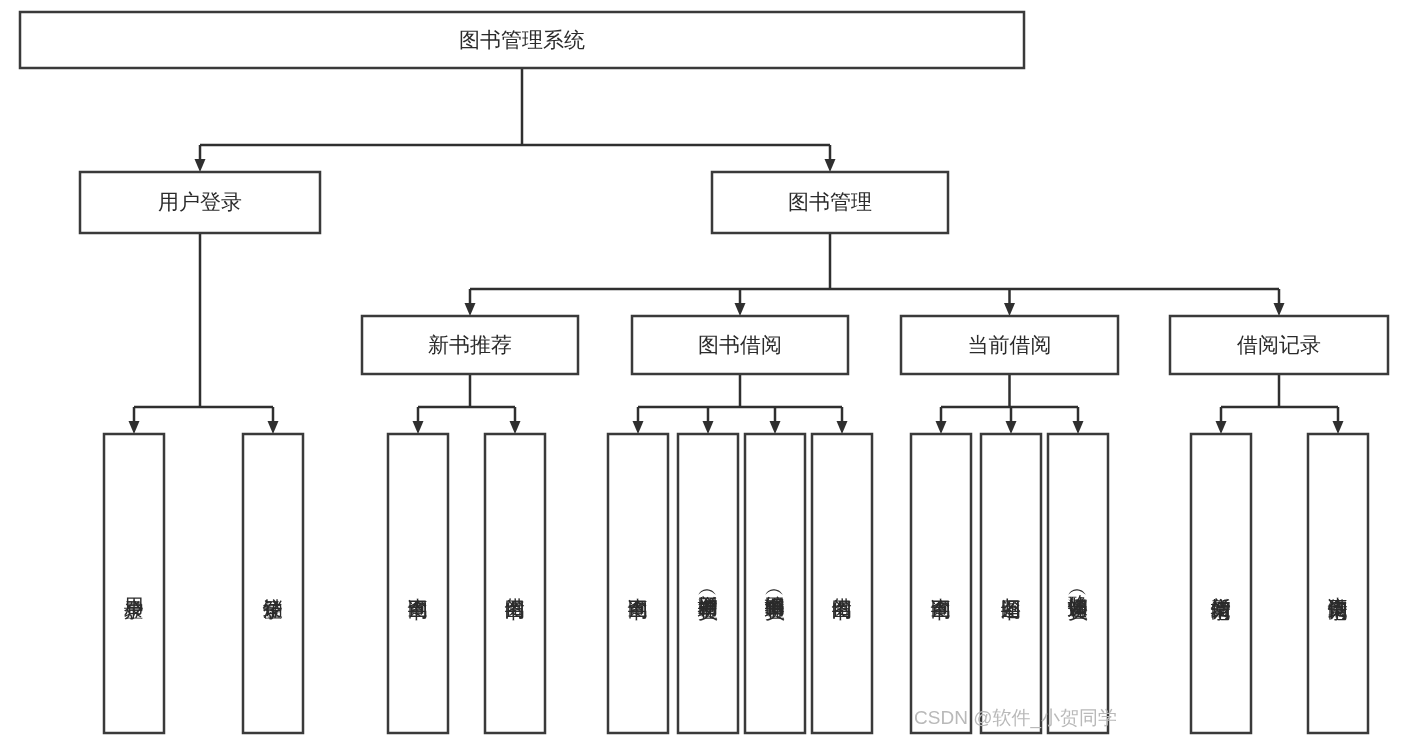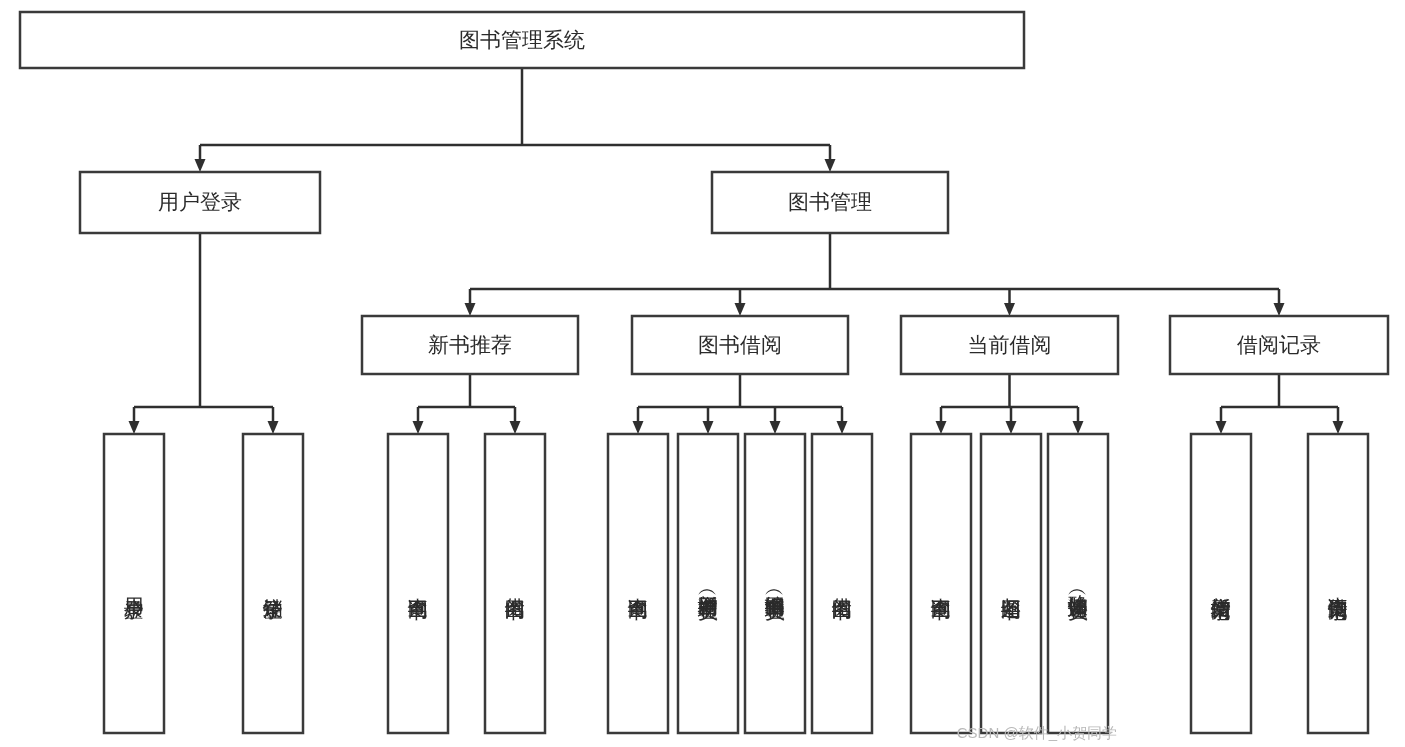--- a/index.html
+++ b/index.html
@@ -66,23 +66,23 @@
     letter-spacing: 1px;
     display: flex;
     align-items: center;
     justify-content: center;
     pointer-events: none;
     white-space: nowrap;
   }
   .watermark {
     position: absolute;
     right: 8px;
-    bottom: 4px;
+    bottom: 16px;
     font-family: "Liberation Sans", "DejaVu Sans", sans-serif;
-    font-size: 15px;
+    font-size: 19px;
     color: #b9b9b9;
     white-space: nowrap;
   }
 </style>
 </head>
 <body>
 
 <div id="diagram-root">
 
   <svg id="diagram-svg" viewBox="0 0 1405 747">

